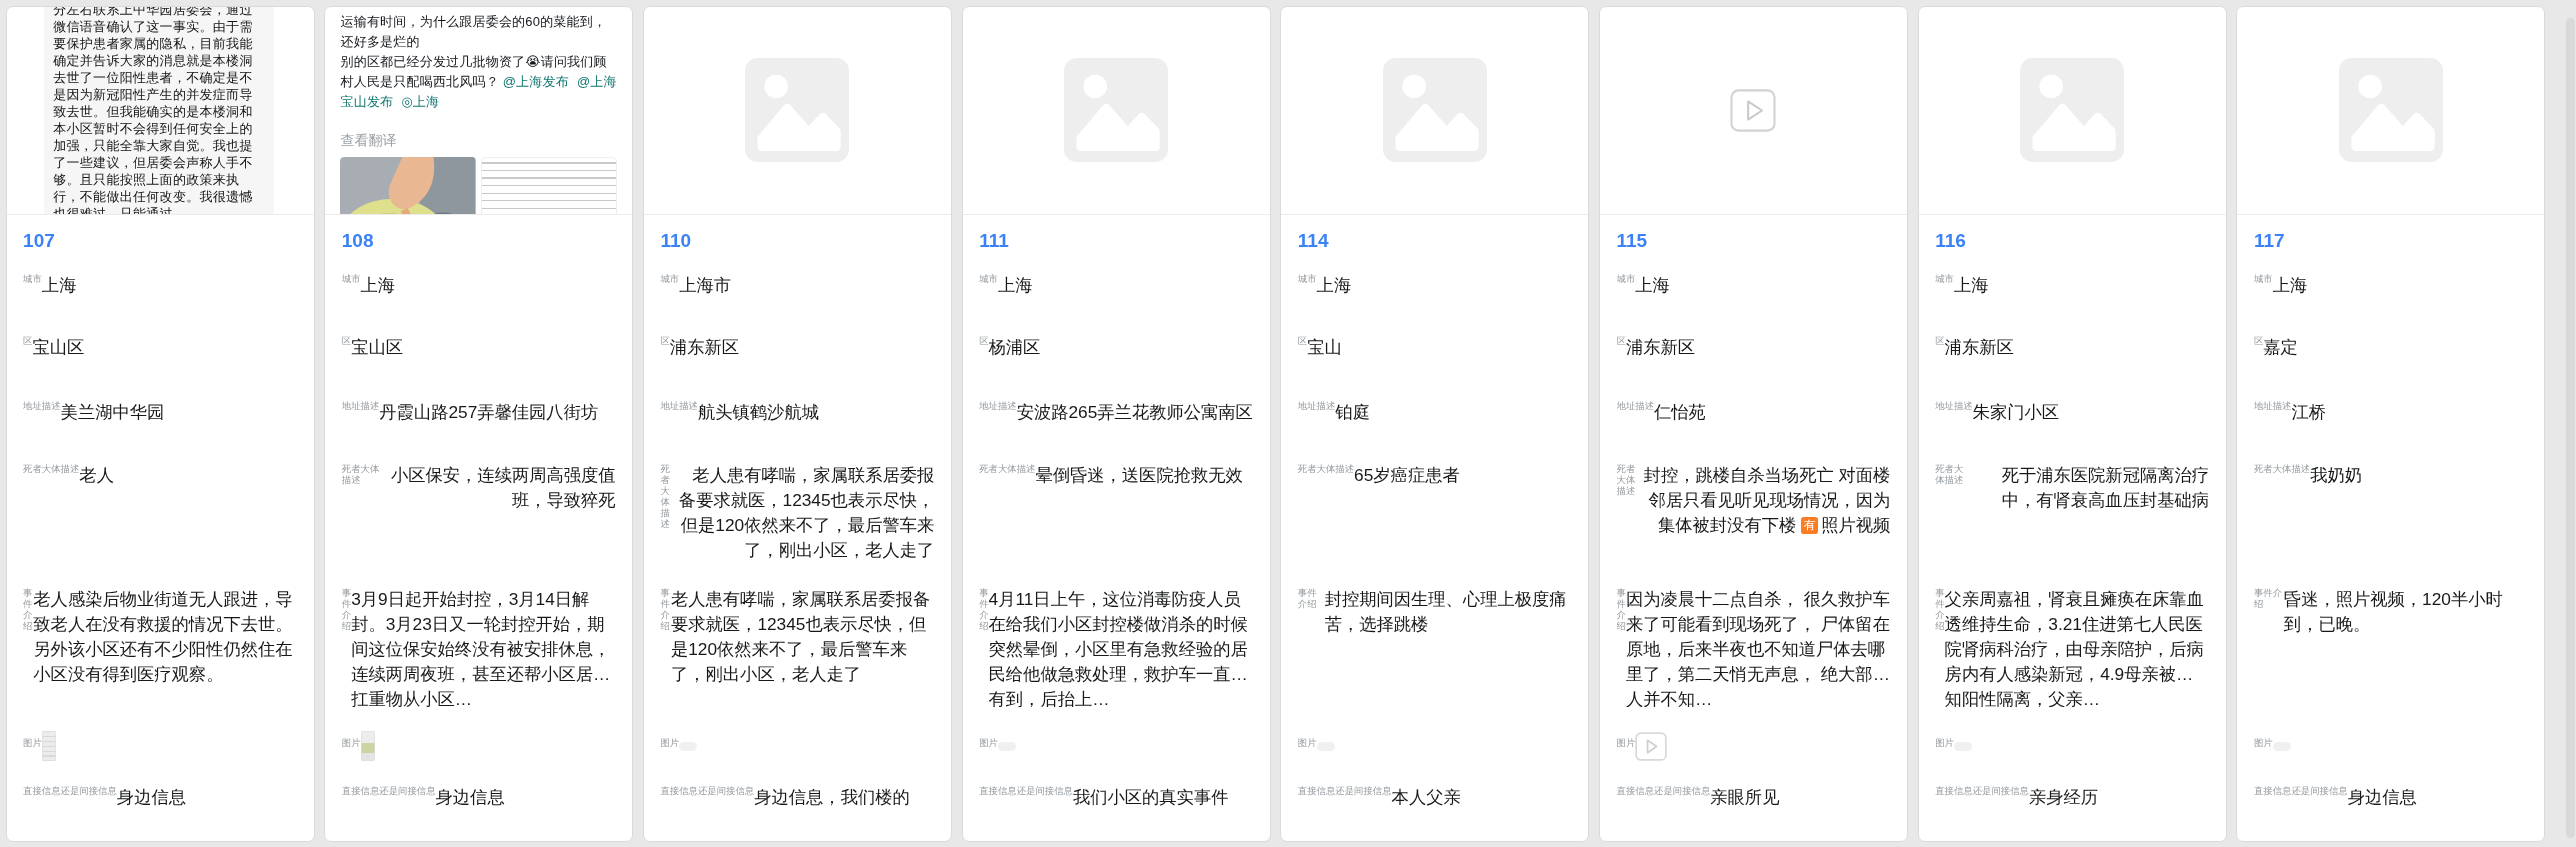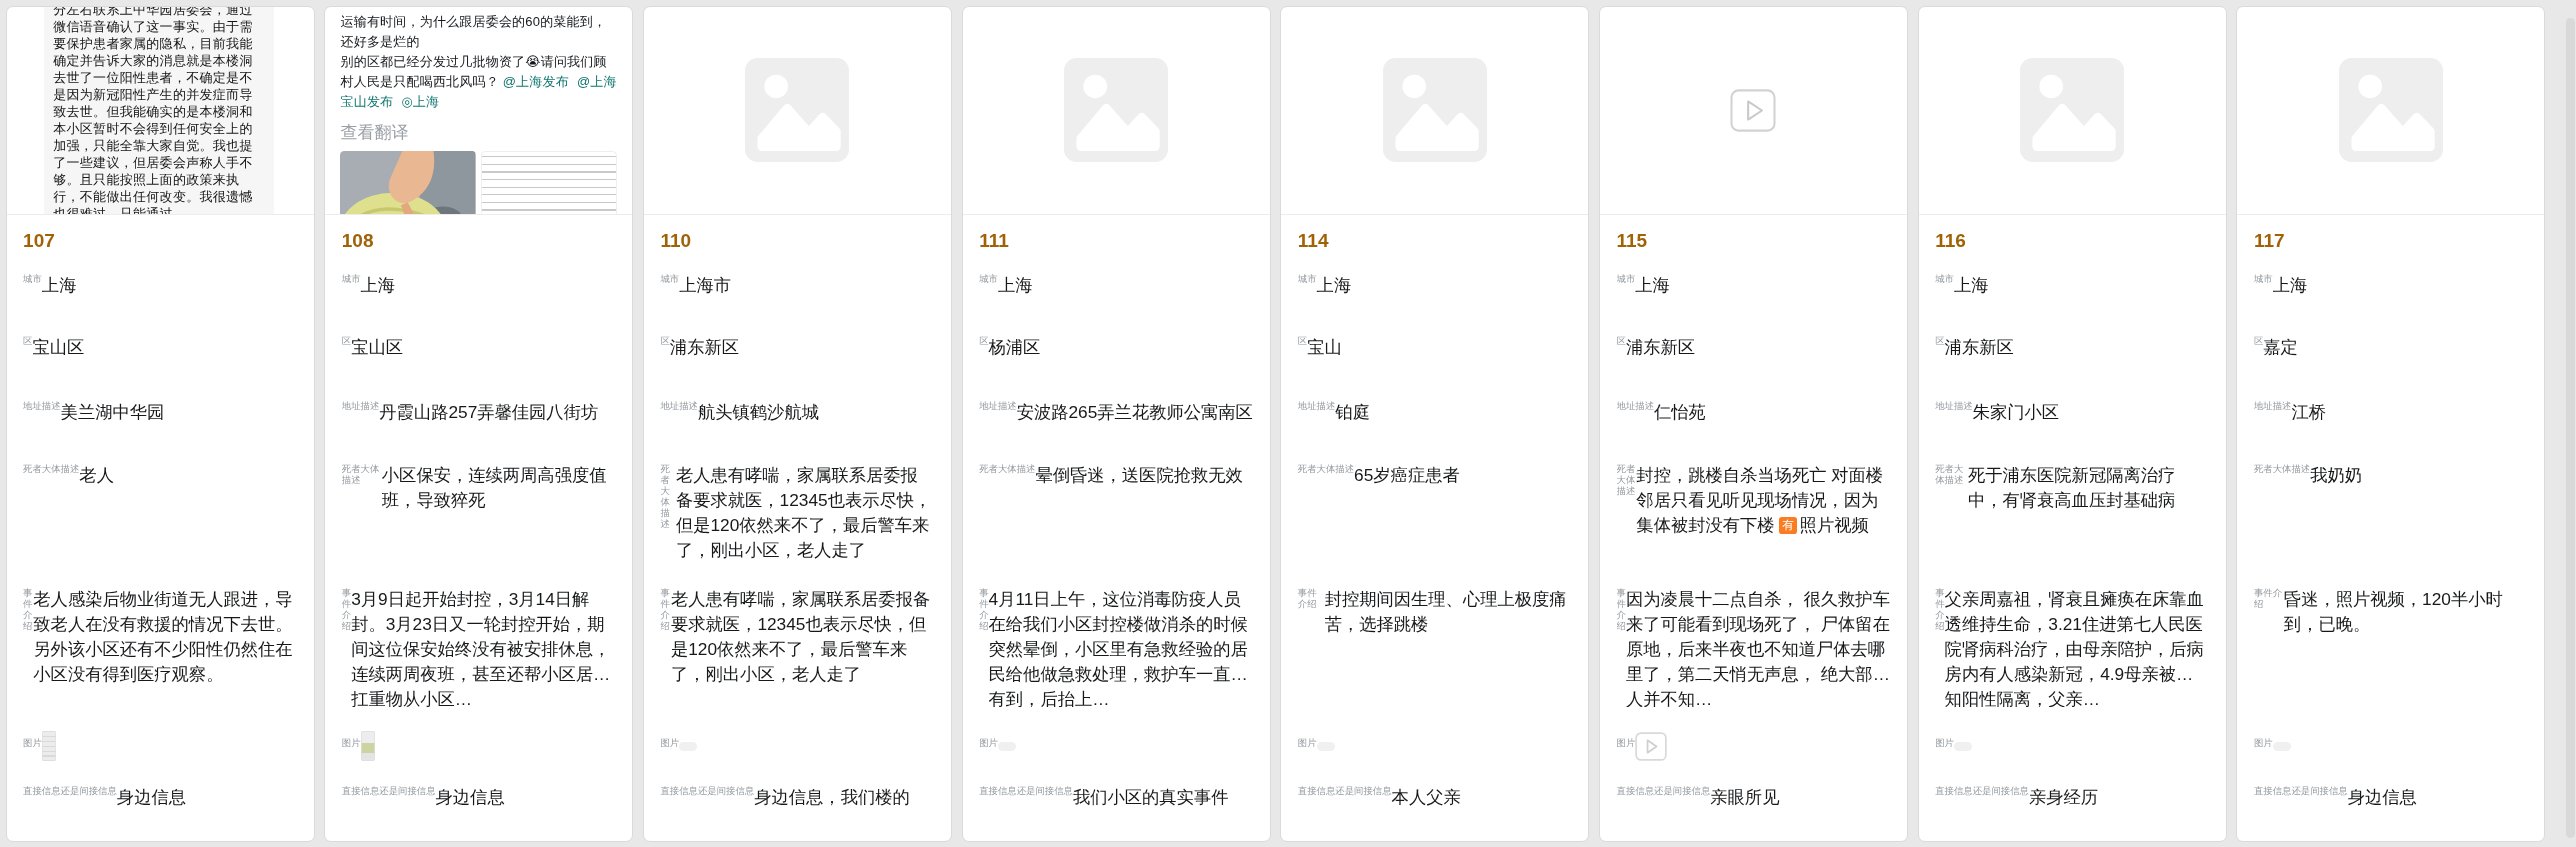--- a/index.html
+++ b/index.html
@@ -24,44 +24,44 @@
     background:#f6f6f6; border-radius:5.5px; margin:-8.3px 40px 0 37px; padding:2.8px 9.7px 14px 9.7px;
     color:#141414; font-size:13px; line-height:17px; letter-spacing:0.3px;
     min-height:250px;
   }
   
   .tweet { padding:5.5px 15.3px 0 15.3px; }
   .tweet-text { font-size:13px; line-height:20px; color:#15181c; letter-spacing:0.2px; }
   .mention { color:#0f766e; }
   .mention + .mention { margin-left:4.2px; }
   .emoji { font-size:13px; }
-  .translate { color:#9aa0a6; font-size:17px; margin-top:9px; }
+  .translate { color:#9aa0a6; font-size:14px; margin-top:20px; }
   .media-row { display:flex; gap:5.5px; margin-top:7px; height:118px; }
   .media-row > div { flex:1 1 50%; border-radius:4.2px; overflow:hidden; }
   .photo svg { display:block; width:100%; height:100%; }
   .shot {
     background:
       repeating-linear-gradient(to bottom, #ffffff 0 4.2px, #c9c9c9 4.2px 5.5px, #ffffff 5.5px 7.6px);
     background-color:#fff;
     border:0.7px solid #eee;
   }
   
   .ph-img { width:104px; height:104px; }
   .ph-vid { width:46px; height:43px; }
   
   .card-body { padding:0 16.6px; flex:1; }
-  .card-number { padding-top:15.3px; font-size:19px; font-weight:600; color:#a16207; line-height:22px; }
+  .card-number { padding-top:15.3px; font-size:19px; font-weight:600; color:#3b82f6; line-height:22px; }
   .field { display:flex; overflow:hidden; }
   .field .lab { font-size:9.4px; color:#949a9f; margin-bottom:6.2px; line-height:11px; }
   .field .val { font-size:17.3px; color:#17181a; line-height:25px; }
   .f-city     { margin-top:21px; height:62px; }
   .f-district { height:65px; }
   .f-address  { height:63px; }
   .f-victim   { height:124px; }
-  .f-victim .val { max-height:100px; overflow:hidden; }
+  .f-victim .val { max-height:100px; overflow:hidden;text-align:right; }
   .f-event    { height:120px; }
   .f-event .val { display:-webkit-box; -webkit-line-clamp:4; -webkit-box-orient:vertical; overflow:hidden; }
   .f-image    { height:78px;align-items:center; }
   .badge {
     display:inline-block; background:#fb7c21; color:#fff; border-radius:2.8px;
     font-size:11.8px; line-height:16.6px; padding:0 2.8px; vertical-align:1.4px; margin-right:2.8px;
   }
   .badge:empty { display:none; }
   
   .thumb { margin-top:0.7px; }

